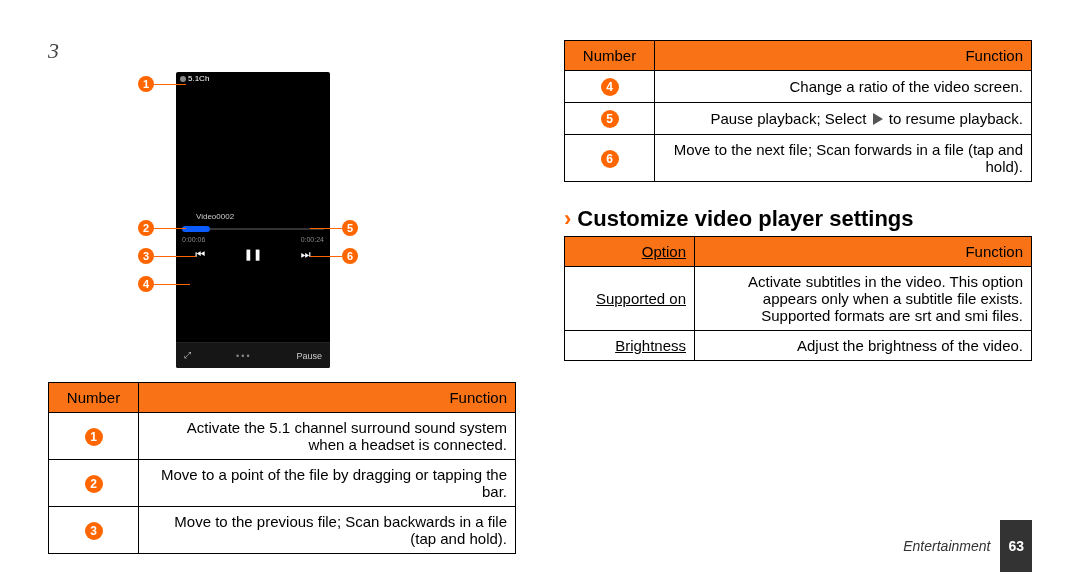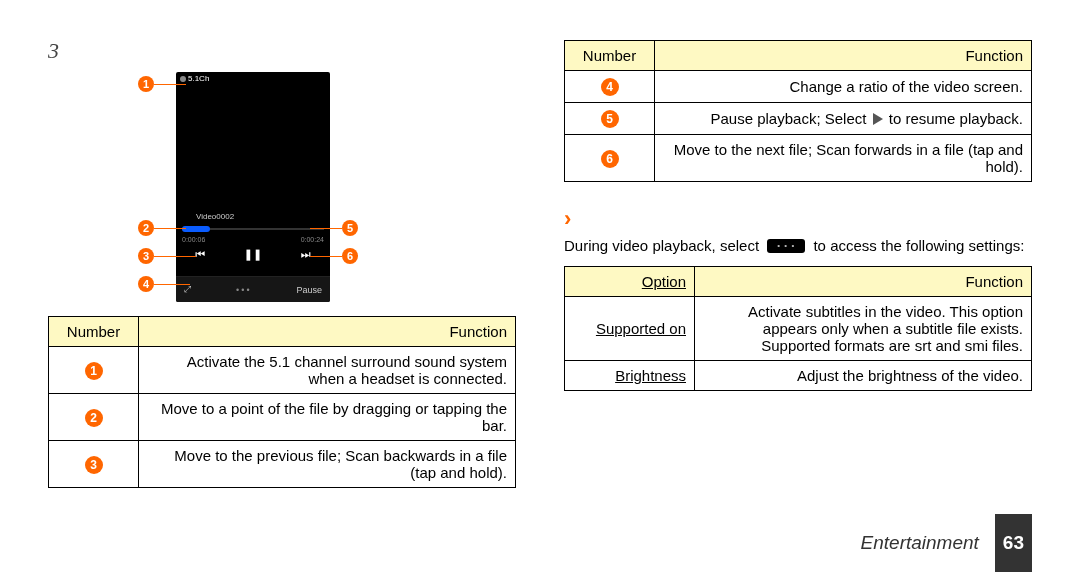--- a/index.html
+++ b/index.html
@@ -38,21 +38,21 @@
   .step-text { font-size: 15px; line-height: 1.3; }
 
   
   .device-wrap {
     position: relative;
     margin: 2px 0 14px 80px;
     width: 250px;
   }
   .device {
     width: 154px;
-    height: 230px;
+    height: 296px;
     background: #000;
     border-radius: 2px;
     margin-left: 48px;
     position: relative;
     overflow: hidden;
     font-family: Arial, sans-serif;
   }
   .device .topbar {
     position: absolute;
     top: 2px;
@@ -148,21 +148,21 @@
     margin-bottom: 14px;
   }
   th, td {
     border: 1px solid #000;
     padding: 6px 8px;
     text-align: right;
     vertical-align: middle;
   }
   th {
     font-weight: normal;
-    background: #fef9c3;
+    background: #f97316;
   }
   .num-cell {
     text-align: center;
     width: 90px;
   }
   .num-badge {
     display: inline-flex;
     width: 18px; height: 18px;
     border-radius: 50%;
     background: #f60;
@@ -216,22 +216,22 @@
     font-size: 22px;
   }
   .para { font-size: 15px; line-height: 1.35; margin-bottom: 10px; }
 
   .page-footer {
     position: absolute;
     bottom: 14px;
     right: 48px;
     display: flex;
     align-items: center;
-    gap: 16px;
-    font-size: 19px;
+    gap: 10px;
+    font-size: 14px;
   }
   .page-footer .cat { font-style: italic; color: #333; }
   .page-footer .pg {
     background: #333;
     color: #fff;
     padding: 18px 8px;
     font-weight: bold;
   }
 
   .opt-cell { width: 130px; text-decoration: underline; }
@@ -343,25 +343,23 @@
       </tr>
       <tr>
         <td class="num-cell"><span class="num-badge">6</span></td>
         <td>Move to the next file; Scan forwards in a file (tap and hold).</td>
       </tr>
     </tbody>
       </table>
 
     <h2 class="section">
       <span class="chev">›</span>
+      <span>Customize video player settings</span>
     </h2>
 
-    <p class="para">
-      <span>During video playback, select </span><span class="menu-pill"></span><span> to access the following settings:</span>
-    </p>
 
     <table>
       <tbody>
           <tr>
         <th class="opt-cell">Option</th>
         <th>Function</th>
       </tr>
       <tr>
         <td class="opt-cell">Supported on</td>
         <td>Activate subtitles in the video. This option appears only when a subtitle file exists. Supported formats are srt and smi files.</td>

